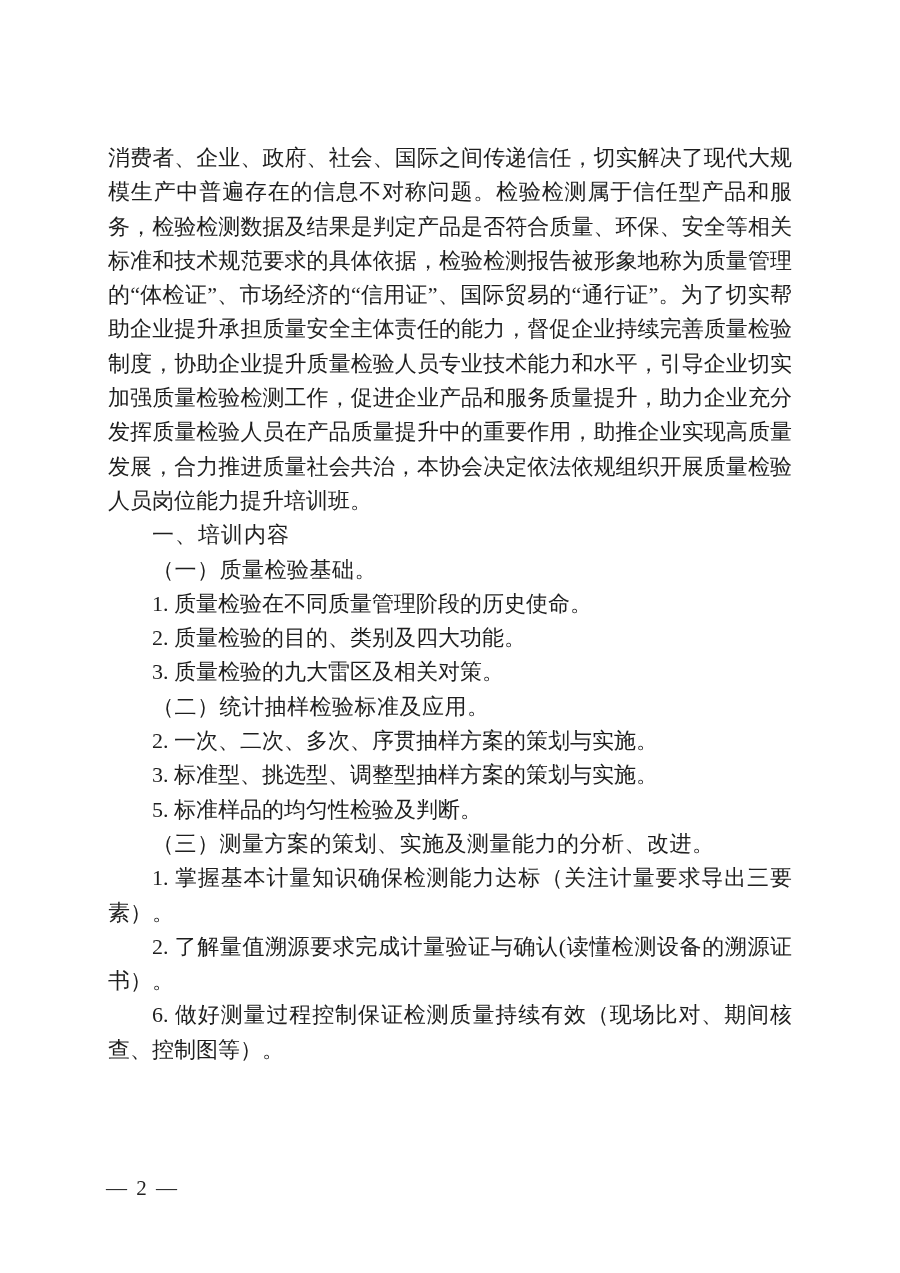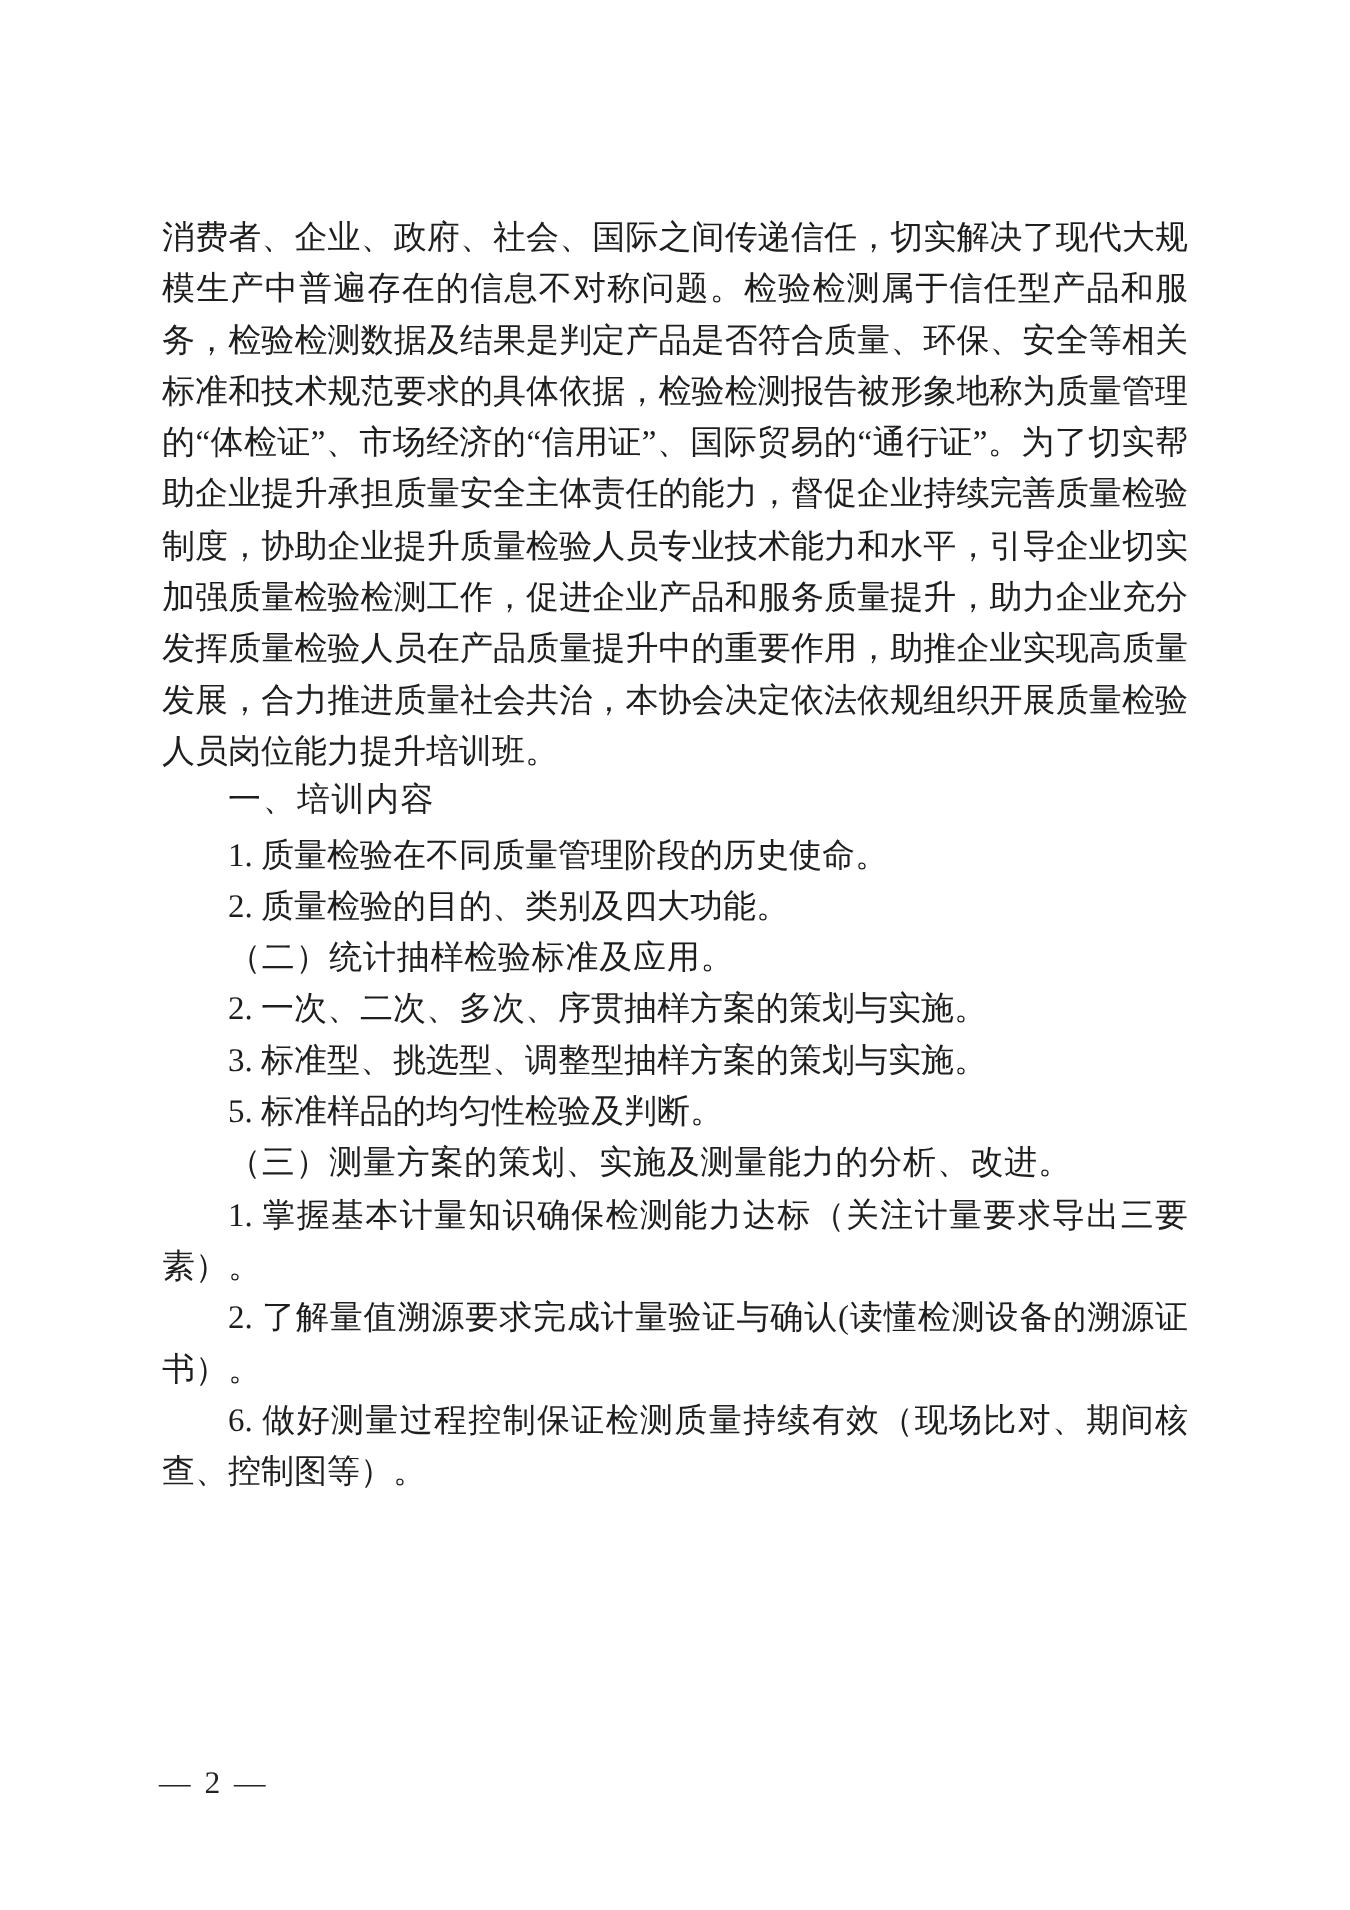--- a/index.html
+++ b/index.html
@@ -34,21 +34,21 @@
     margin: 0;
     padding: 0;
     font-size: 22px;
     line-height: 34.3px;
     font-weight: normal;
   }
   .indent {
     text-indent: 2em;
   }
   .section-heading {
-    font-family: Liberation Mono, monospace;
+    font-family: Liberation Sans, sans-serif;
     font-weight: 700;
     text-indent: 2em;
     letter-spacing: 1px;
   }
   .subsection-heading {
     font-weight: 700;
     text-indent: 2em;
     letter-spacing: 0.5px;
   }
   .page-footer {
@@ -65,23 +65,25 @@
 <body>
 
 <div class="page">
   <main class="text-block">
 
     <p>消费者、企业、政府、社会、国际之间传递信任，切实解决了现代大规模生产中普遍存在的信息不对称问题。检验检测属于信任型产品和服务，检验检测数据及结果是判定产品是否符合质量、环保、安全等相关标准和技术规范要求的具体依据，检验检测报告被形象地称为质量管理的“体检证”、市场经济的“信用证”、国际贸易的“通行证”。为了切实帮助企业提升承担质量安全主体责任的能力，督促企业持续完善质量检验制度，协助企业提升质量检验人员专业技术能力和水平，引导企业切实加强质量检验检测工作，促进企业产品和服务质量提升，助力企业充分发挥质量检验人员在产品质量提升中的重要作用，助推企业实现高质量发展，合力推进质量社会共治，本协会决定依法依规组织开展质量检验人员岗位能力提升培训班。</p>
 
 
     <h2 class="section-heading">一、培训内容</h2>
 
+    <h3 class="subsection-heading">（一）质量检验基础。</h3>
 
     <p class="indent">1. 质量检验在不同质量管理阶段的历史使命。</p>
     <p class="indent">2. 质量检验的目的、类别及四大功能。</p>
+    <p class="indent">3. 质量检验的九大雷区及相关对策。</p>
 
     <h3 class="subsection-heading">（二）统计抽样检验标准及应用。</h3>
 
     <p class="indent">2. 一次、二次、多次、序贯抽样方案的策划与实施。</p>
     <p class="indent">3. 标准型、挑选型、调整型抽样方案的策划与实施。</p>
     <p class="indent">5. 标准样品的均匀性检验及判断。</p>
 
     <h3 class="subsection-heading">（三）测量方案的策划、实施及测量能力的分析、改进。</h3>
 
     <p class="indent">1. 掌握基本计量知识确保检测能力达标（关注计量要求导出三要素）。</p>

